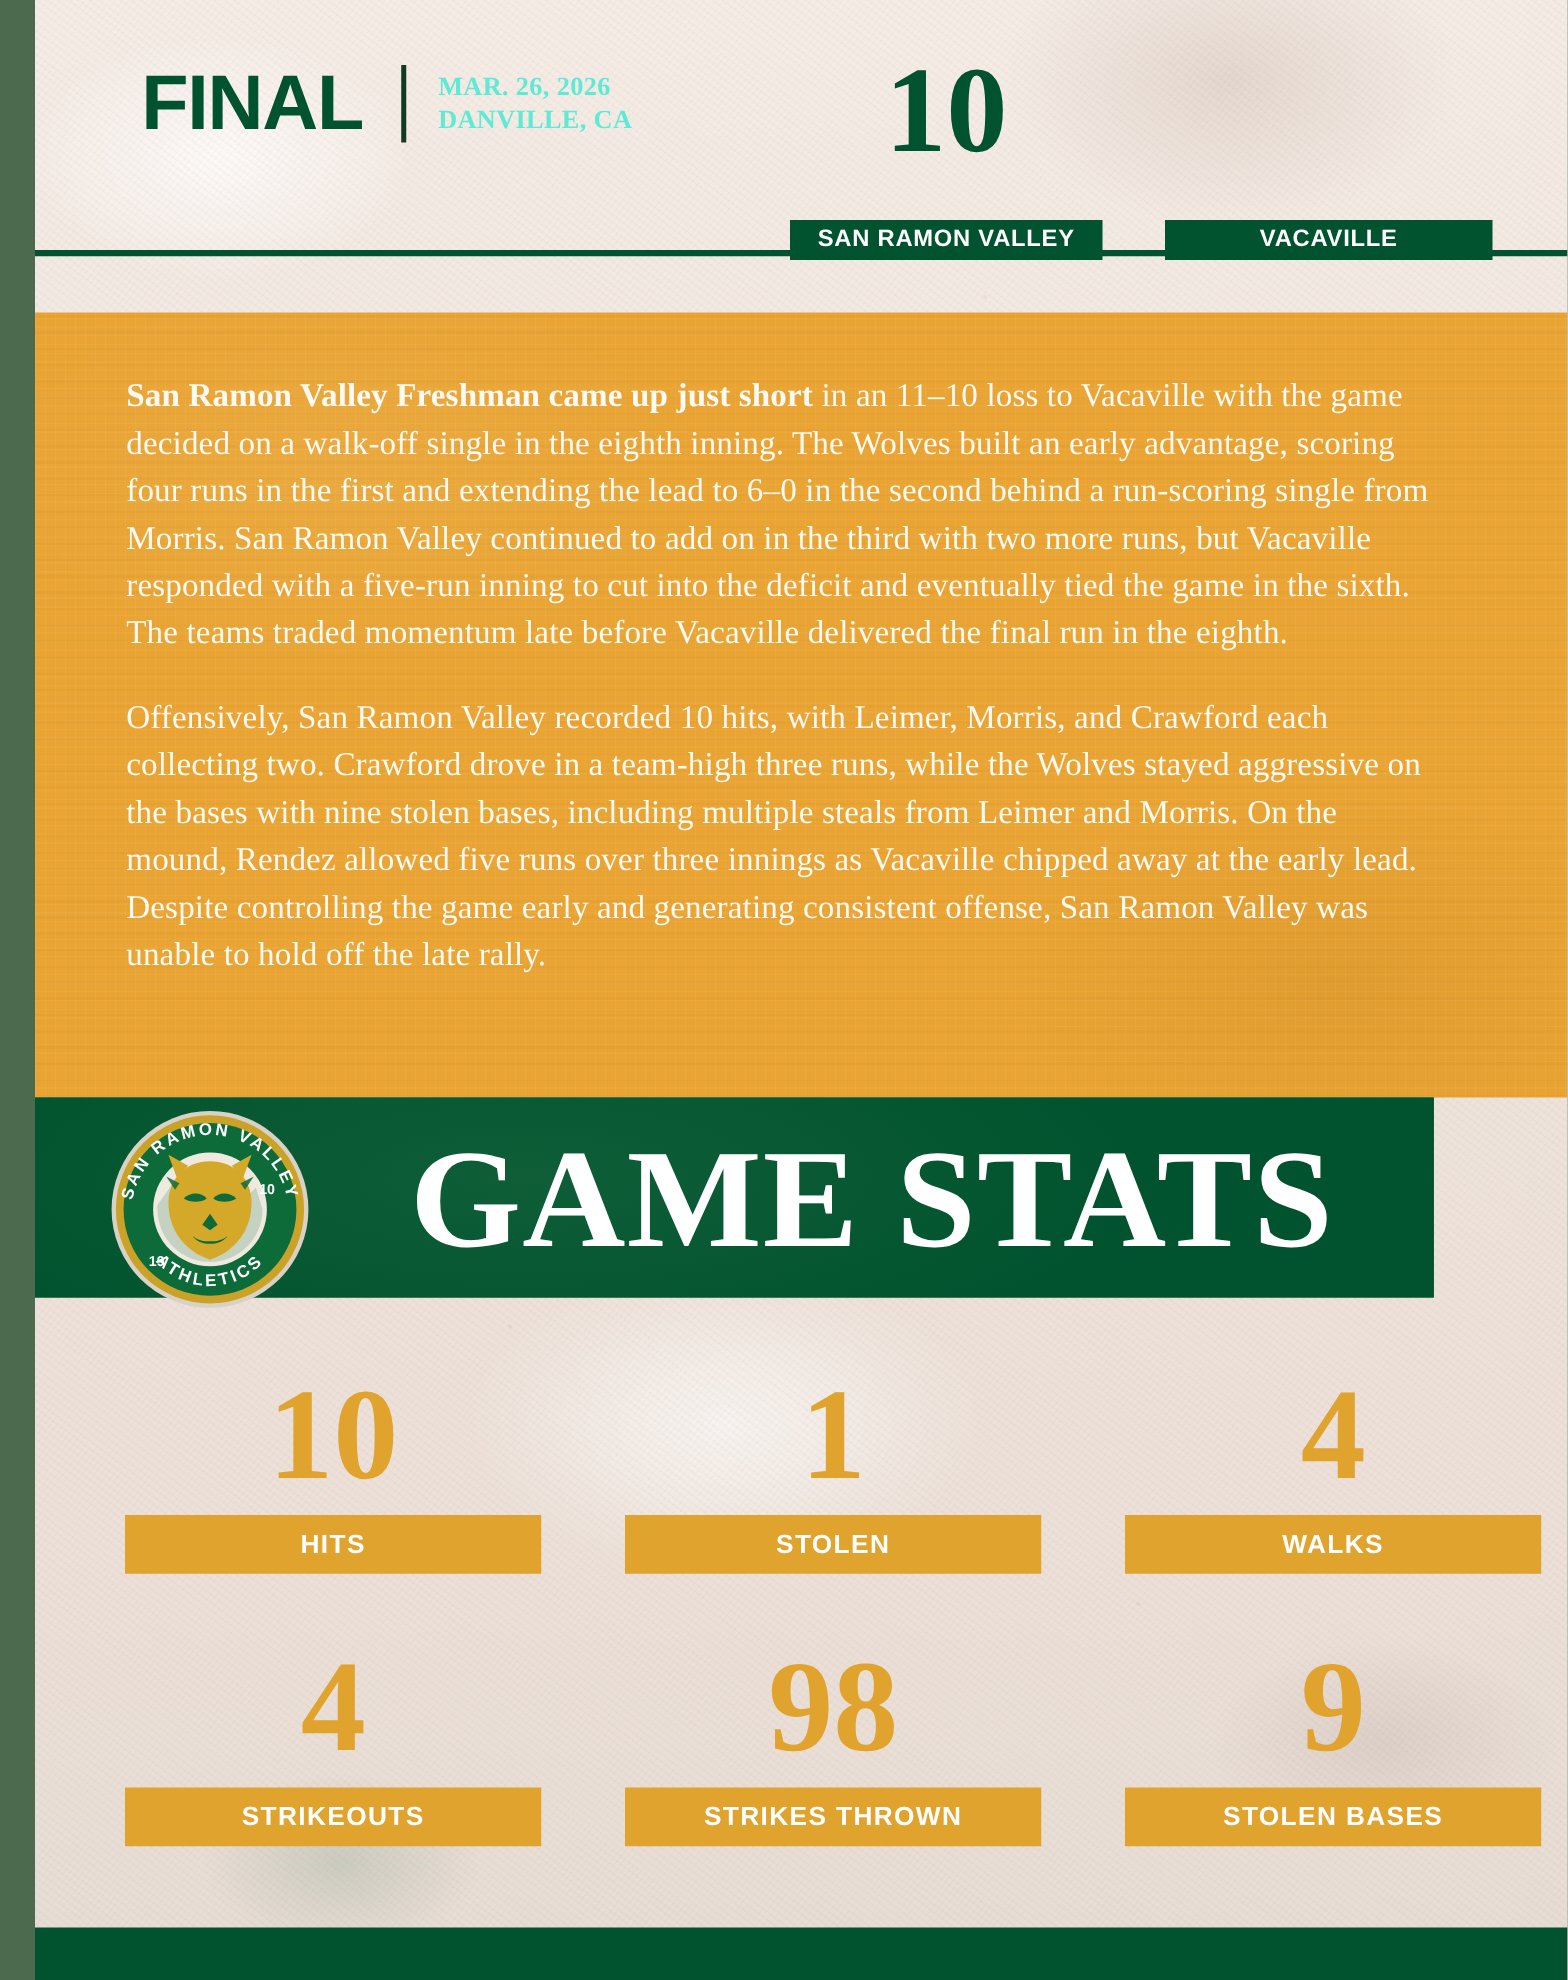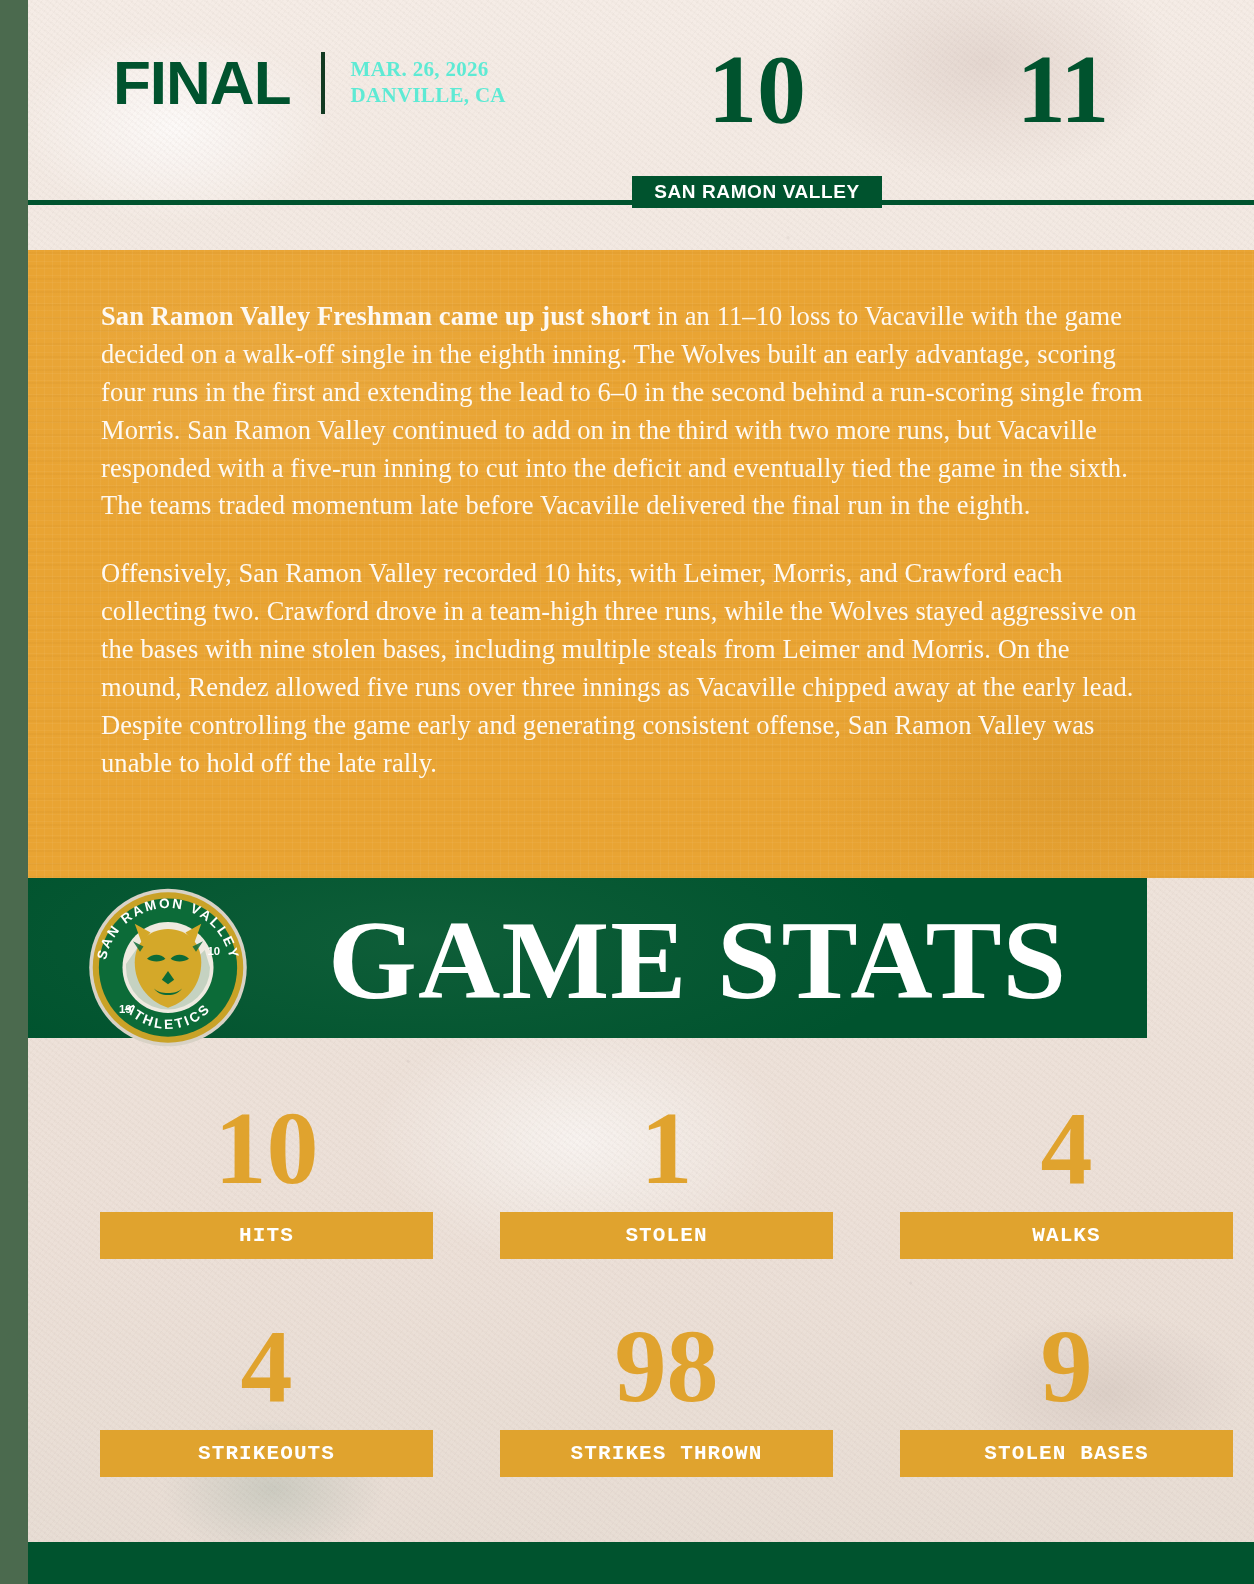--- a/index.html
+++ b/index.html
@@ -110,21 +110,21 @@
   .stat{position:absolute;width:333px;}
   .stat .num{
     font-family:"Liberation Serif", serif;font-weight:700;color:#e0a32e;
     font-size:104px;line-height:1;text-align:center;height:110px;
     display:flex;align-items:flex-end;justify-content:center;
   }
   .stat .bar{
     margin-top:12px;height:47px;background:#e0a32e;
     display:flex;align-items:center;justify-content:center;
   }
-  .stat .bar span{color:#fff;font-size:21px;font-weight:700;letter-spacing:1.1px;font-family:Liberation Mono, monospace;}
+  .stat .bar span{color:#fff;font-size:21px;font-weight:700;letter-spacing:1.1px;}
   .c0{left:72px;} .c1{left:472px;} .c2{left:872px;}
   .r0{top:52px;} .r1{top:270px;}
 
   
   .footer{position:absolute;left:28px;top:1542px;width:1226px;height:42px;background:#00532e;}
   .edge-l{position:absolute;left:0;top:0;width:28px;height:1584px;background:#4b6a4e;}
 </style>
 </head>
 <body>
 
@@ -138,24 +138,26 @@
     <div class="final-block">
       <div class="final-word">FINAL</div>
       <div class="vrule"></div>
       <div class="meta">
         <div>MAR. 26, 2026</div>
         <div>DANVILLE, CA</div>
       </div>
     </div>
 
     <div class="score home">10</div>
-    <div class="score away">11</div>
 
     <div class="teamtag home">
       <span>SAN RAMON VALLEY</span>
+    </div>
+    <div class="teamtag away">
+      <span>VACAVILLE</span>
     </div>
   </div>
   <div class="headrule"></div>
 
   <div class="recap">
     <div class="recap-inner">
       <p><b>San Ramon Valley Freshman came up just short</b><span> in an 11–10 loss to Vacaville with the game decided on a walk-off single in the eighth inning. The Wolves built an early advantage, scoring four runs in the first and extending the lead to 6–0 in the second behind a run-scoring single from Morris. San Ramon Valley continued to add on in the third with two more runs, but Vacaville responded with a five-run inning to cut into the deficit and eventually tied the game in the sixth. The teams traded momentum late before Vacaville delivered the final run in the eighth.</span></p>
       <p>Offensively, San Ramon Valley recorded 10 hits, with Leimer, Morris, and Crawford each collecting two. Crawford drove in a team-high three runs, while the Wolves stayed aggressive on the bases with nine stolen bases, including multiple steals from Leimer and Morris. On the mound, Rendez allowed five runs over three innings as Vacaville chipped away at the early lead. Despite controlling the game early and generating consistent offense, San Ramon Valley was unable to hold off the late rally.</p>
     </div>
   </div>

